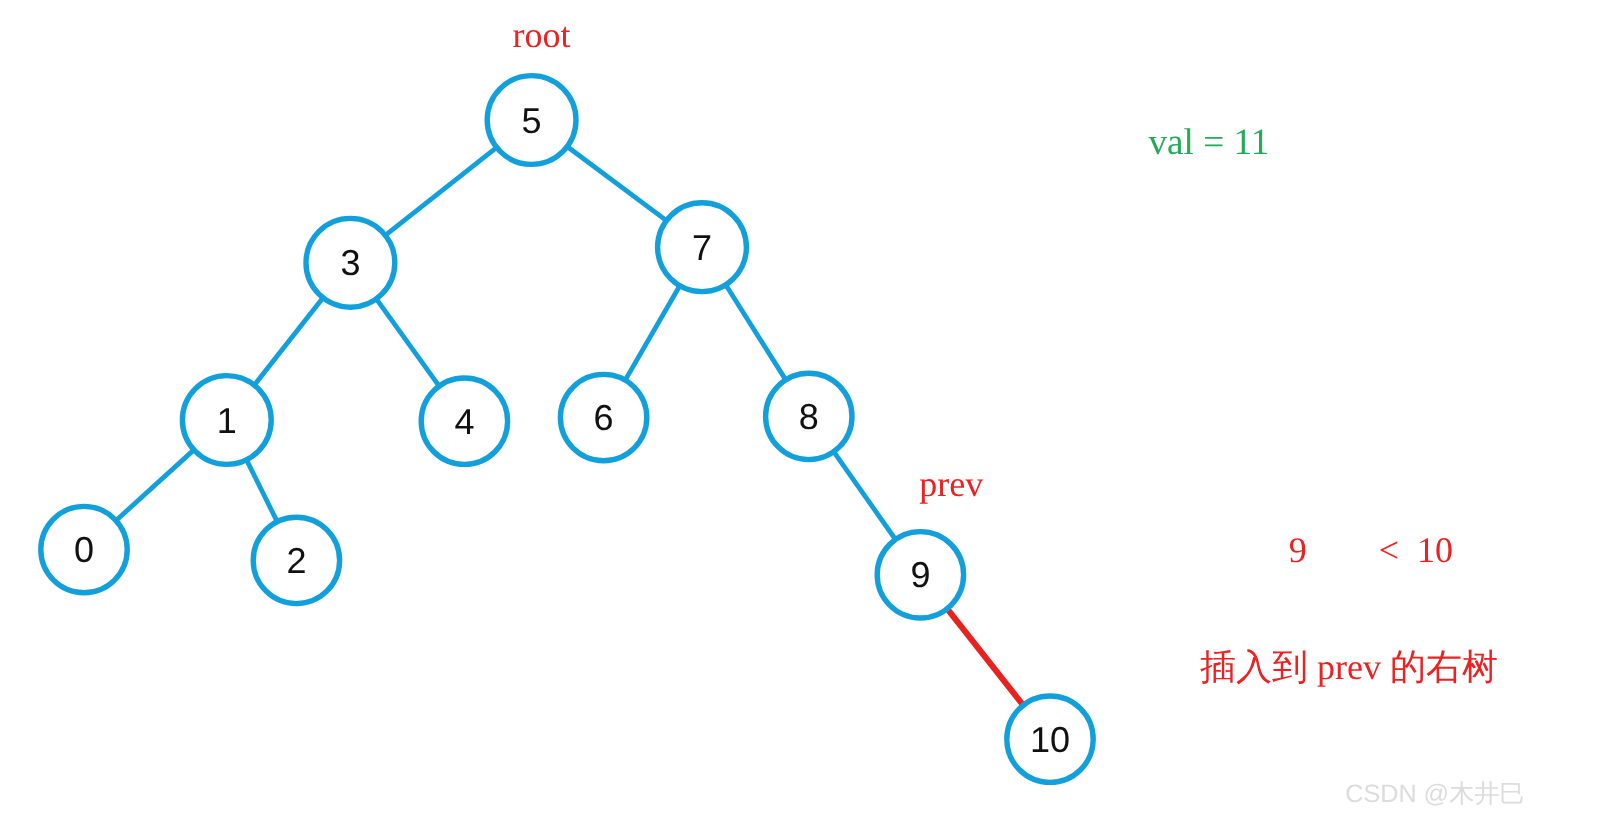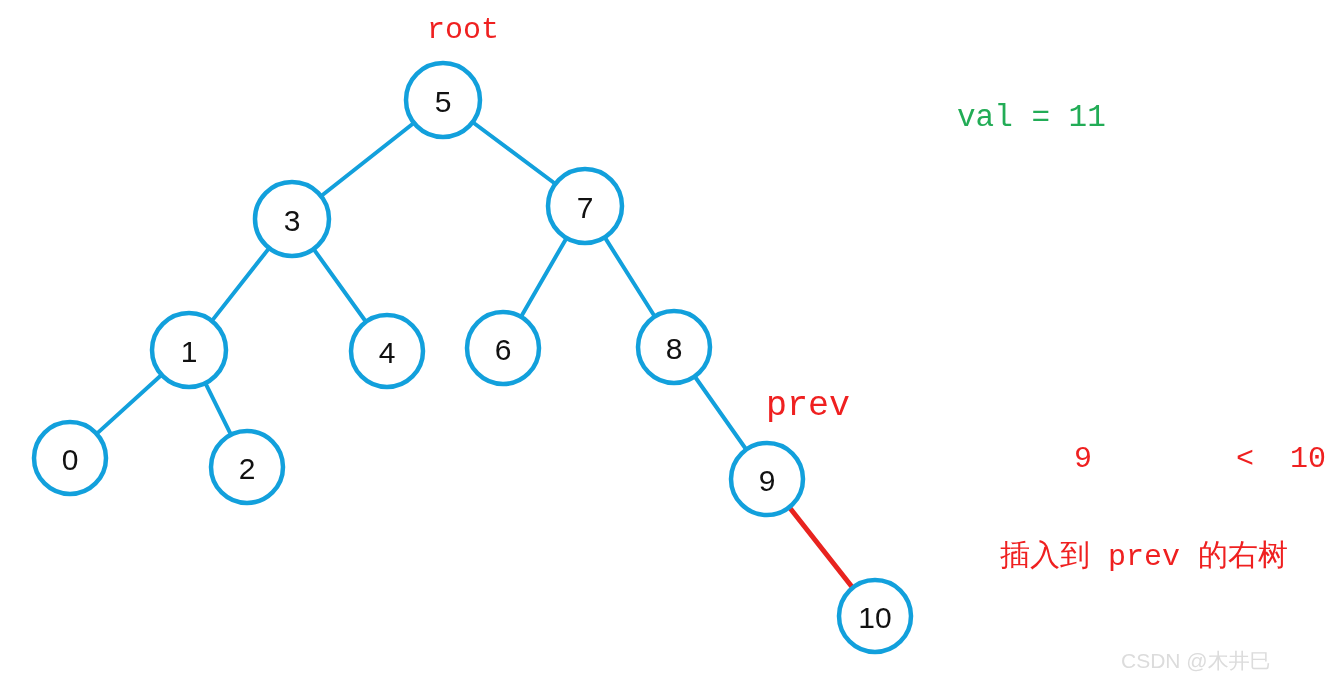--- a/index.html
+++ b/index.html
@@ -24,32 +24,32 @@
   }
   .node-label {
     font-family: "Liberation Sans", "DejaVu Sans", sans-serif;
     font-size: 30px;
     fill: #111111;
     text-anchor: middle;
     dominant-baseline: central;
   }
   .annot {
     position: absolute;
-    font-family: Liberation Mono, monospace;
+    font-family: Liberation Serif, serif;
     white-space: pre;
     line-height: 1;
   }
   .annot-root {
     font-size: 30px;
     color: #ef2020;
     left: 427px;
     top: 15px;
   }
   .annot-prev {
-    font-size: 35px;
+    font-size: 30px;
     color: #ef2020;
     left: 766px;
     top: 389px;
   }
   .annot-val {
     font-size: 31px;
     color: #22ac56;
     left: 957px;
     top: 102px;
   }

